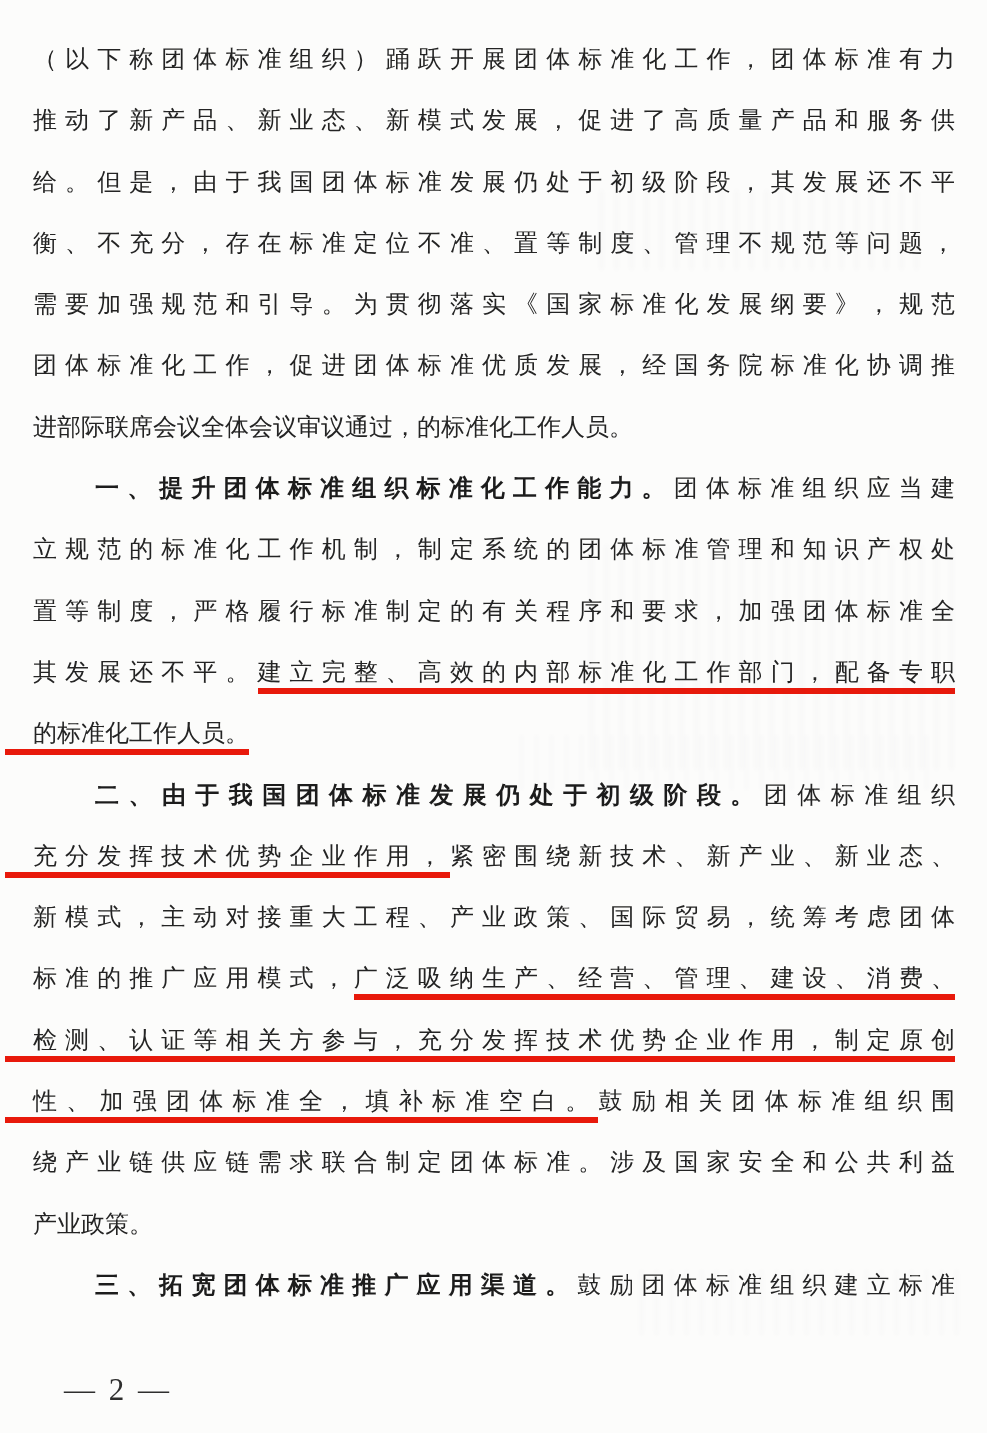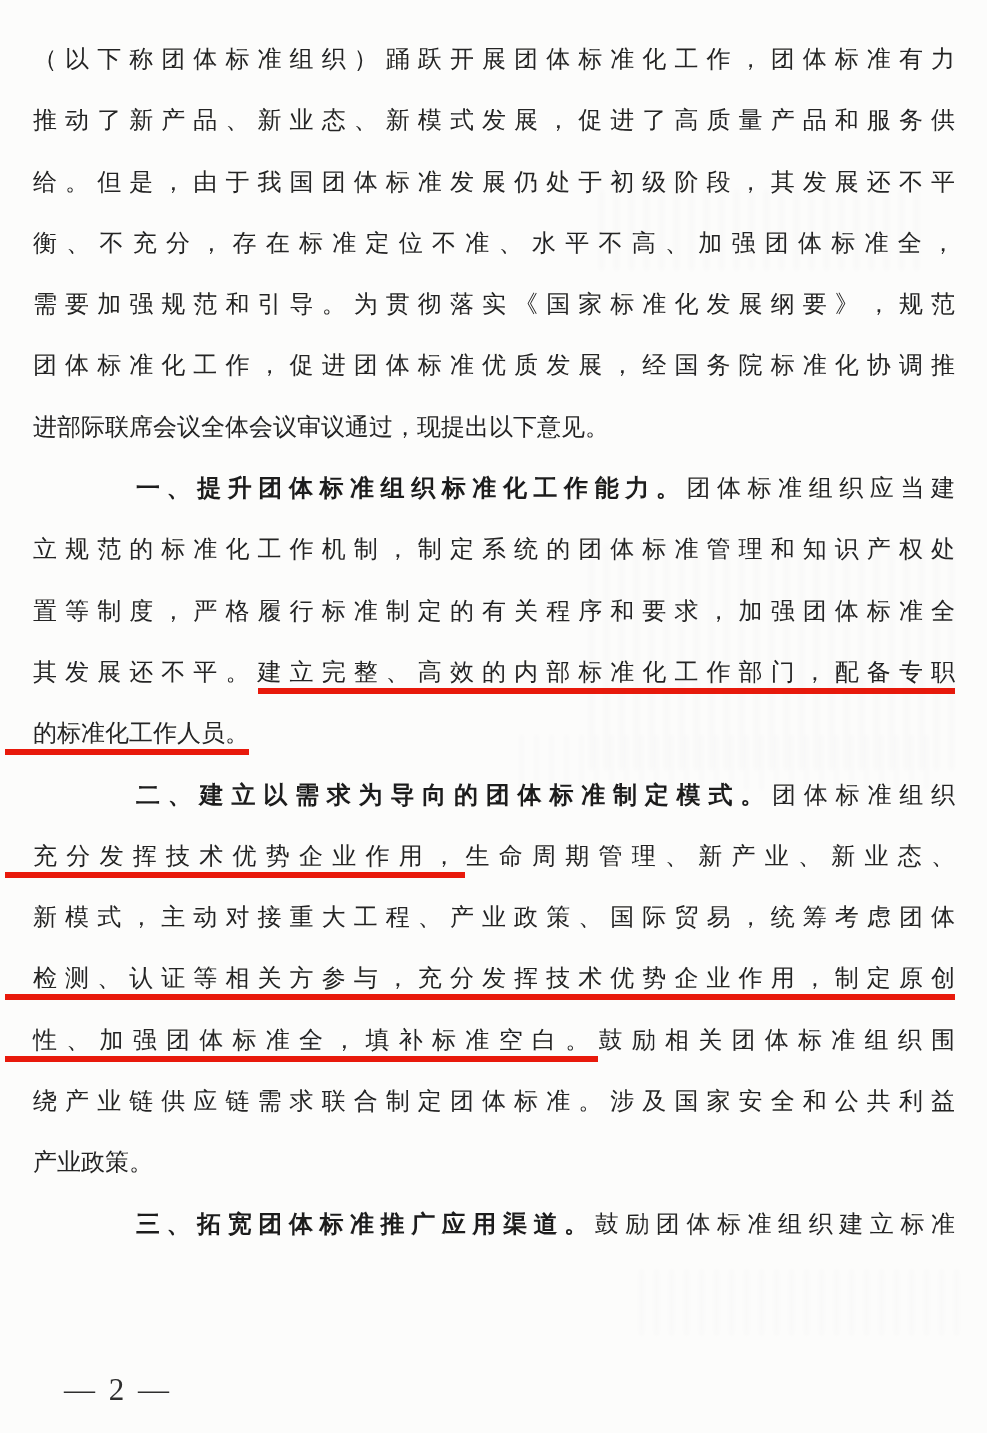--- a/index.html
+++ b/index.html
@@ -31,21 +31,21 @@
   .line {
     height: 61.3px;
     line-height: 61.3px;
     font-size: 24px;
     color: var(--ink, #242424);
     text-align: justify;
     text-align-last: justify;
     text-justify: inter-character;
   }
   .line.short { text-align-last: left; }
-  .line.indent { text-indent: 62px; margin-left: 41px; }
+  .line.indent { text-indent: 62px; }
 
   .seg.bold { font-weight: 700; color: #1c1c1c; }
   .seg.rl {
     border-bottom: 6px solid var(--red, #e8190b);
     padding-bottom: 3px;
   }
   .seg.bleft { margin-left: -28px; padding-left: 28px; }
 
   .footer {
     position: absolute;
@@ -62,32 +62,33 @@
 <div class="page">
   <div class="smudge s1"></div>
   <div class="smudge s2"></div>
   <div class="smudge s3"></div>
   <div class="smudge s4"></div>
 
   <div id="lines">
       <div class="line"><span class="seg">（以下称团体标准组织）踊跃开展团体标准化工作，团体标准有力</span></div>
       <div class="line"><span class="seg">推动了新产品、新业态、新模式发展，促进了高质量产品和服务供</span></div>
       <div class="line"><span class="seg">给。但是，由于我国团体标准发展仍处于初级阶段，其发展还不平</span></div>
-      <div class="line"><span class="seg">衡、不充分，存在标准定位不准、水平不高、加强团体标准全，</span></div>
+      <div class="line"><span class="seg">衡、不充分，存在标准定位不准、置等制度、管理不规范等问题，</span></div>
       <div class="line"><span class="seg">需要加强规范和引导。为贯彻落实《国家标准化发展纲要》，规范</span></div>
       <div class="line"><span class="seg">团体标准化工作，促进团体标准优质发展，经国务院标准化协调推</span></div>
-      <div class="line short"><span class="seg">进部际联席会议全体会议审议通过，现提出以下意见。</span></div>
+      <div class="line short"><span class="seg">进部际联席会议全体会议审议通过，的标准化工作人员。</span></div>
       <div class="line indent"><span class="seg bold">一、提升团体标准组织标准化工作能力。</span><span class="seg">团体标准组织应当建</span></div>
       <div class="line"><span class="seg">立规范的标准化工作机制，制定系统的团体标准管理和知识产权处</span></div>
       <div class="line"><span class="seg">置等制度，严格履行标准制定的有关程序和要求，加强团体标准全</span></div>
       <div class="line"><span class="seg">其发展还不平。</span><span class="seg rl">建立完整、高效的内部标准化工作部门，配备专职</span></div>
       <div class="line short"><span class="seg rl bleft">的标准化工作人员。</span></div>
-      <div class="line indent"><span class="seg bold">二、建立以需求为导向的团体标准制定模式。</span><span class="seg">团体标准组织</span></div>
-      <div class="line"><span class="seg rl bleft">充分发挥技术优势企业作用，</span><span class="seg">生命周期管理、新产业、新业态、</span></div>
+      <div class="line indent"><span class="seg bold">二、由于我国团体标准发展仍处于初级阶段。</span><span class="seg">团体标准组织</span></div>
+      <div class="line"><span class="seg rl bleft">充分发挥技术优势企业作用，</span><span class="seg">紧密围绕新技术、新产业、新业态、</span></div>
       <div class="line"><span class="seg">新模式，主动对接重大工程、产业政策、国际贸易，统筹考虑团体</span></div>
+      <div class="line"><span class="seg">标准的推广应用模式，</span><span class="seg rl">广泛吸纳生产、经营、管理、建设、消费、</span></div>
       <div class="line"><span class="seg rl bleft">检测、认证等相关方参与，充分发挥技术优势企业作用，制定原创</span></div>
       <div class="line"><span class="seg rl bleft">性、加强团体标准全，填补标准空白。</span><span class="seg">鼓励相关团体标准组织围</span></div>
       <div class="line"><span class="seg">绕产业链供应链需求联合制定团体标准。涉及国家安全和公共利益</span></div>
       <div class="line short"><span class="seg">产业政策。</span></div>
       <div class="line indent"><span class="seg bold">三、拓宽团体标准推广应用渠道。</span><span class="seg">鼓励团体标准组织建立标准</span></div>
     </div>
 
   <div class="footer">— 2 —</div>
 </div>
 

